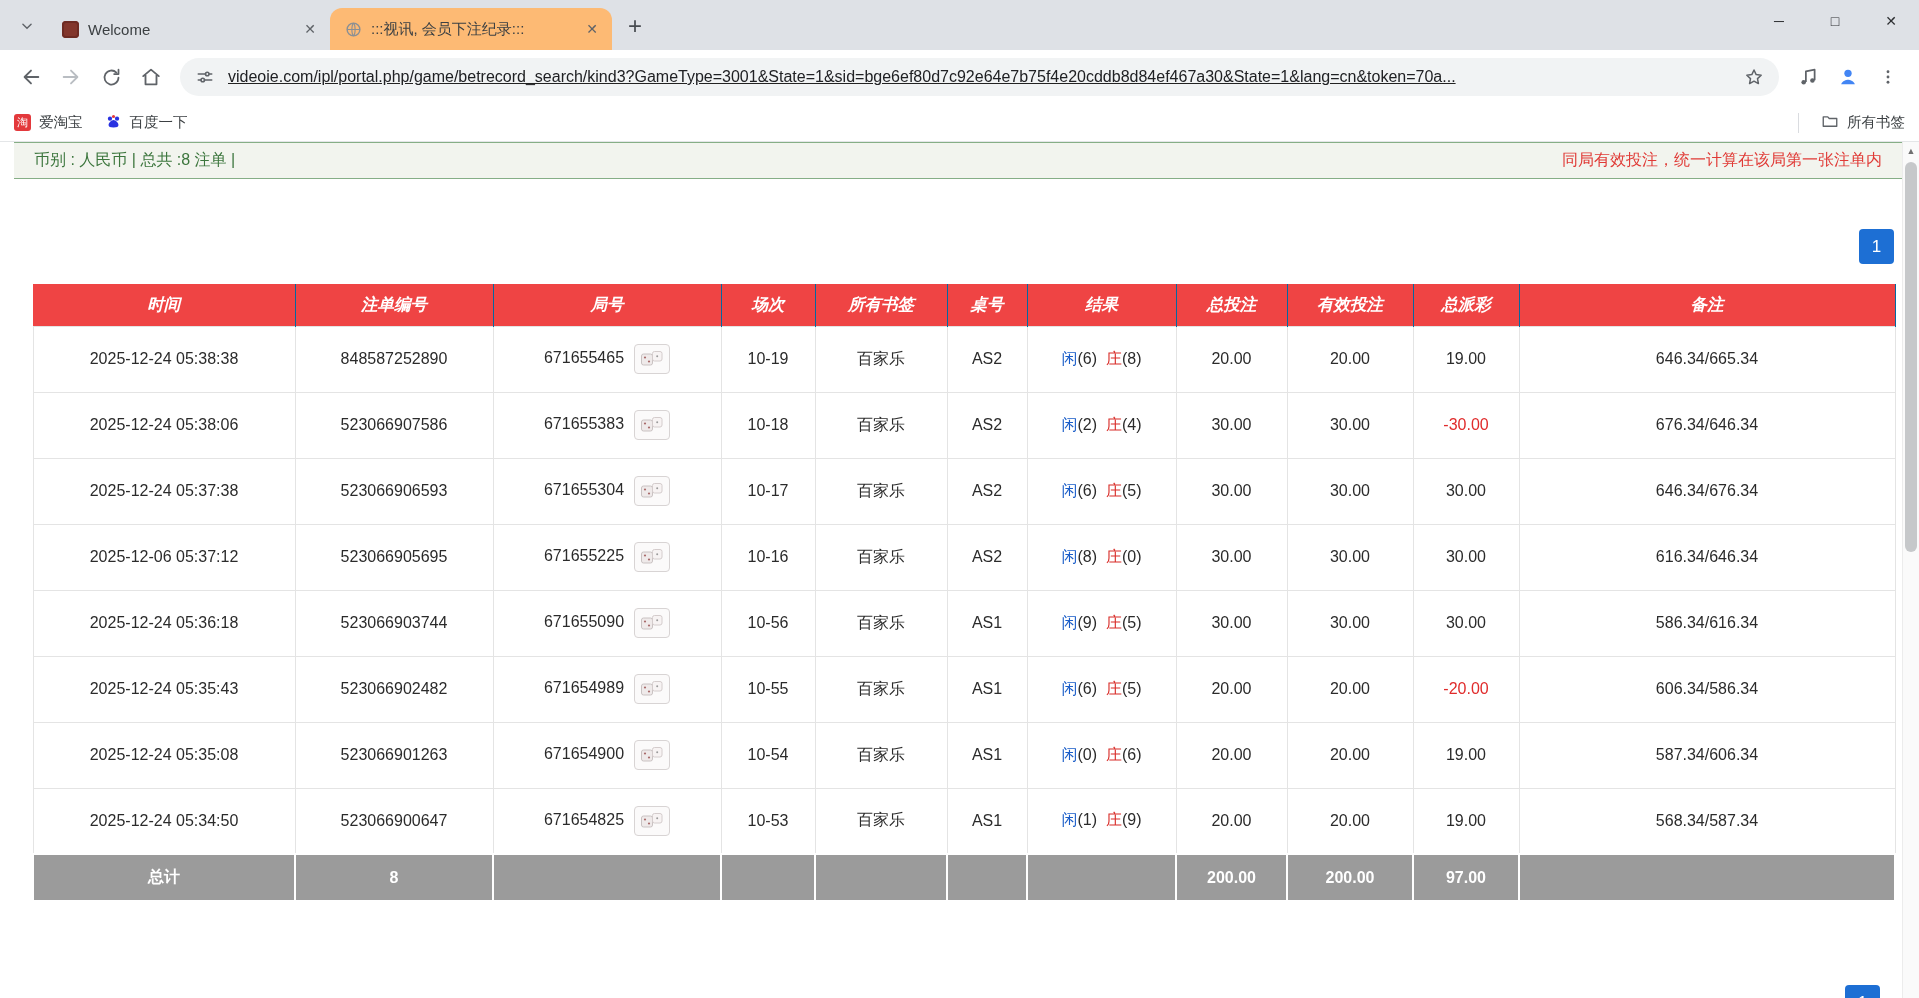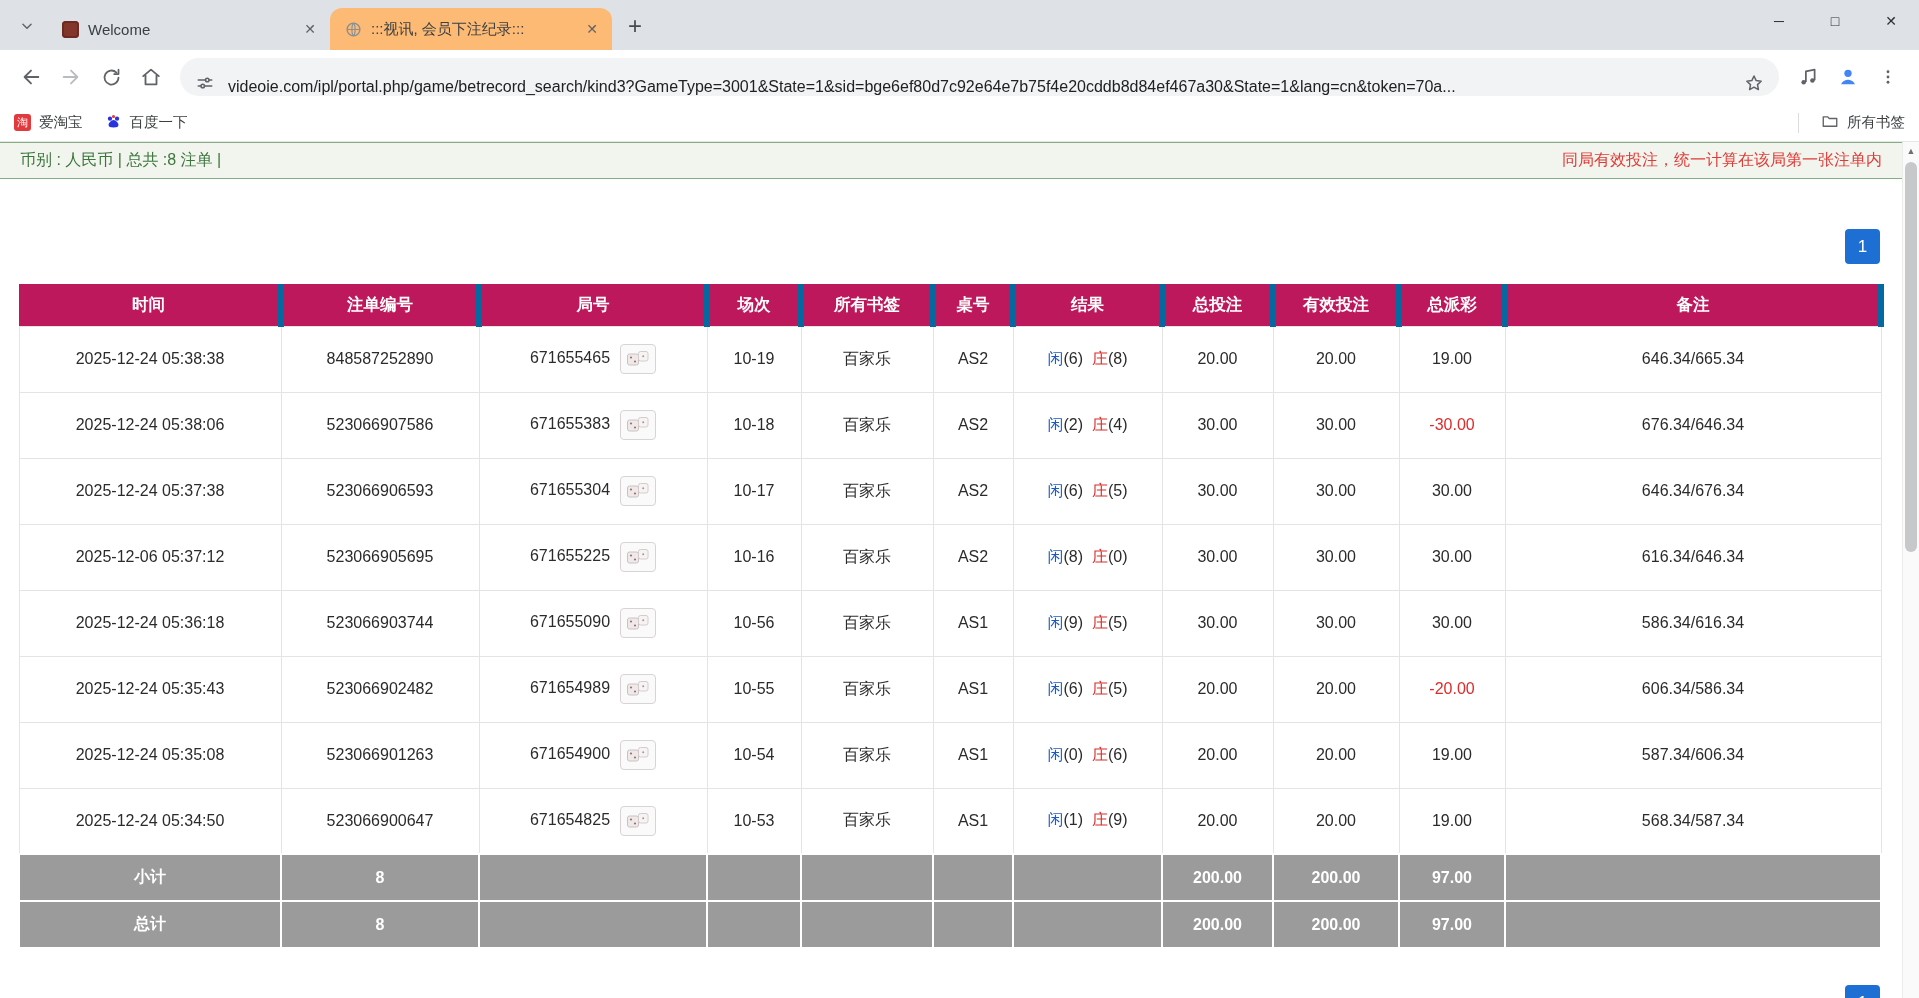--- a/index.html
+++ b/index.html
@@ -14,42 +14,42 @@
   .tab-title { flex:1; white-space:nowrap; overflow:hidden; text-overflow:ellipsis; }
   .tab-close { width:20px; height:20px; border-radius:50%; display:flex; align-items:center; justify-content:center; color:#5f6368; font-size:14px; cursor:pointer; }
   .favicon { width:18px; height:18px; display:inline-flex; align-items:center; justify-content:center; flex:0 0 auto; }
   .welcome-fav { background:#82352b; border-radius:4px; width:17px; height:17px; box-shadow:inset 0 0 0 2px #6d2a22; }
   .newtab { width:34px; height:34px; margin:0 0 7px 6px; display:flex; align-items:center; justify-content:center; font-size:24px; color:#474b50; cursor:pointer; }
   .win-controls { position:absolute; right:0; top:0; height:42px; display:flex; }
   .win-controls span { width:56px; height:42px; display:flex; align-items:center; justify-content:center; font-size:14px; color:#2c2e31; cursor:pointer; }
 
   .navbar { height:54px; background:#fff; display:flex; align-items:center; padding:0 14px; gap:6px; }
   .nav-btn { width:34px; height:34px; border-radius:50%; display:flex; align-items:center; justify-content:center; cursor:pointer; flex:0 0 auto; }
-  .addressbar { flex:1; height:38px; background:#f1f3f4; border-radius:19px; display:flex; align-items:flex-end; padding:0 12px; margin:0 6px; min-width:0; }
+  .addressbar { flex:1; height:38px; background:#f1f3f4; border-radius:19px; display:flex; align-items:center; padding:0 12px; margin:0 6px; min-width:0;text-decoration:underline; }
   .url-text { flex:1; font-size:16px; color:#202124; white-space:nowrap; overflow:hidden; margin-left:10px; }
   .ab-icon { display:flex; align-items:center; justify-content:center; width:26px; height:26px; flex:0 0 auto; }
 
   .bookmarksbar { height:38px; background:#fff; border-bottom:1px solid #e4e6e8; display:flex; align-items:center; padding:0 14px; gap:22px; font-size:14.5px; color:#3c4043; }
   .bm-item { display:flex; align-items:center; gap:8px; cursor:pointer; }
   .bm-fav-taobao { width:17px; height:17px; background:#e3393c; border-radius:3px; color:#fff; font-size:11px; display:flex; align-items:center; justify-content:center; }
   .bm-spacer { flex:1; }
   .bm-divider { width:1px; height:20px; background:#dadce0; }
 
   
-  .page-area { width:1902px; }
+  .page-area { width:1902px;padding-left:14px; }
   .infobar { height:37px; background:#f2f4ee; border-top:1px solid #86ae86; border-bottom:1px solid #86ae86; display:flex; align-items:center; justify-content:space-between; padding:0 20px; font-size:16px; }
   .info-left { color:#3c763d; }
   .info-right { color:#e03a36; }
 
   .content { margin-left:18px; width:1862px; }
   .pager-row { display:flex; justify-content:flex-end; margin-top:50px; }
   .page-btn { width:35px; height:35px; background:#1d6fd4; color:#fff; border-radius:4px; font-size:17px; display:flex; align-items:center; justify-content:center; cursor:pointer; }
 
   table.bets { width:1862px; border-collapse:collapse; table-layout:fixed; margin-top:20px; font-size:16px; }
-  table.bets th { background:#be185d; color:#fff; height:42px; font-weight:bold; font-size:16.5px; border-right:6px solid #0369a1; }
+  table.bets th { background:#ef4444; color:#fff; height:42px; font-weight:bold; font-size:16.5px; border-right:1px solid #0369a1;font-style:italic; }
   table.bets td { height:66px; text-align:center; border:1px solid #e4e4e4; background:#fff; color:#2b2b2b; }
   td.blue { color:#1a5dc8; }
   .xian { color:#1a5dc8; }
   .zhuang { color:#d9302c; margin-left:9px; }
   .neg { color:#e02b2b !important; }
   .dice { display:inline-flex; align-items:center; justify-content:center; width:36px; height:30px; border:1px solid #d8d4d4; border-radius:4px; background:#fbfafa; margin-left:10px; vertical-align:middle; cursor:pointer; }
   tr.summary td { background:#9b9b9b; color:#fff; height:47px; font-weight:bold; border:2px solid #fff; }
 
   
   .scrollbar { position:absolute; top:142px; right:0; width:17px; height:856px; background:#fafafa; border-left:1px solid #ececec; }
@@ -388,33 +388,20 @@
           <td>百家乐</td>
           <td>AS1</td>
           <td><span class="xian">闲</span><span>(1)</span><span class="zhuang">庄</span><span>(9)</span></td>
           <td class="blue">20.00</td>
           <td>20.00</td>
           <td>19.00</td>
           <td>568.34/587.34</td>
         </tr>
 
         <tr class="summary">
-          <td>小计</td>
-          <td>8</td>
-          <td></td>
-            <td></td>
-            <td></td>
-            <td></td>
-            <td></td>
-          <td>200.00</td>
-          <td>200.00</td>
-          <td>97.00</td>
-          <td></td>
-        </tr>
-        <tr class="summary">
           <td>总计</td>
           <td>8</td>
           <td></td>
             <td></td>
             <td></td>
             <td></td>
             <td></td>
           <td>200.00</td>
           <td>200.00</td>
           <td>97.00</td>

